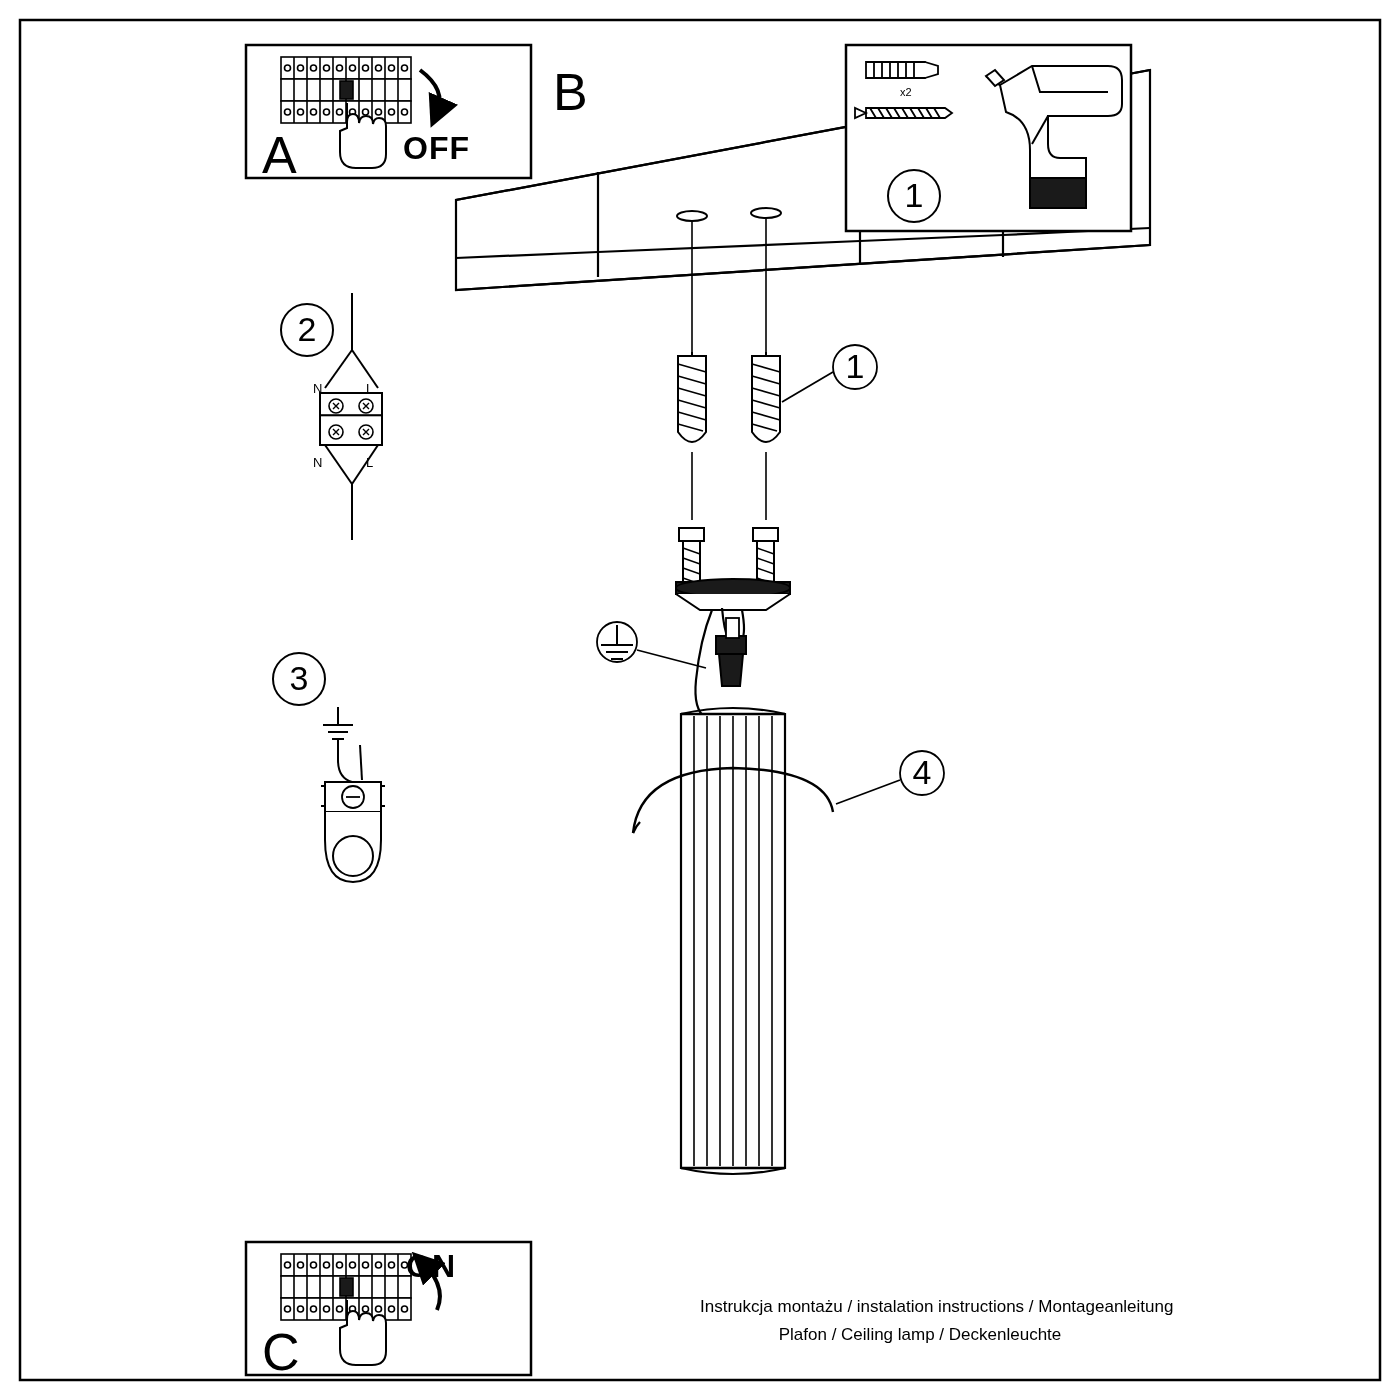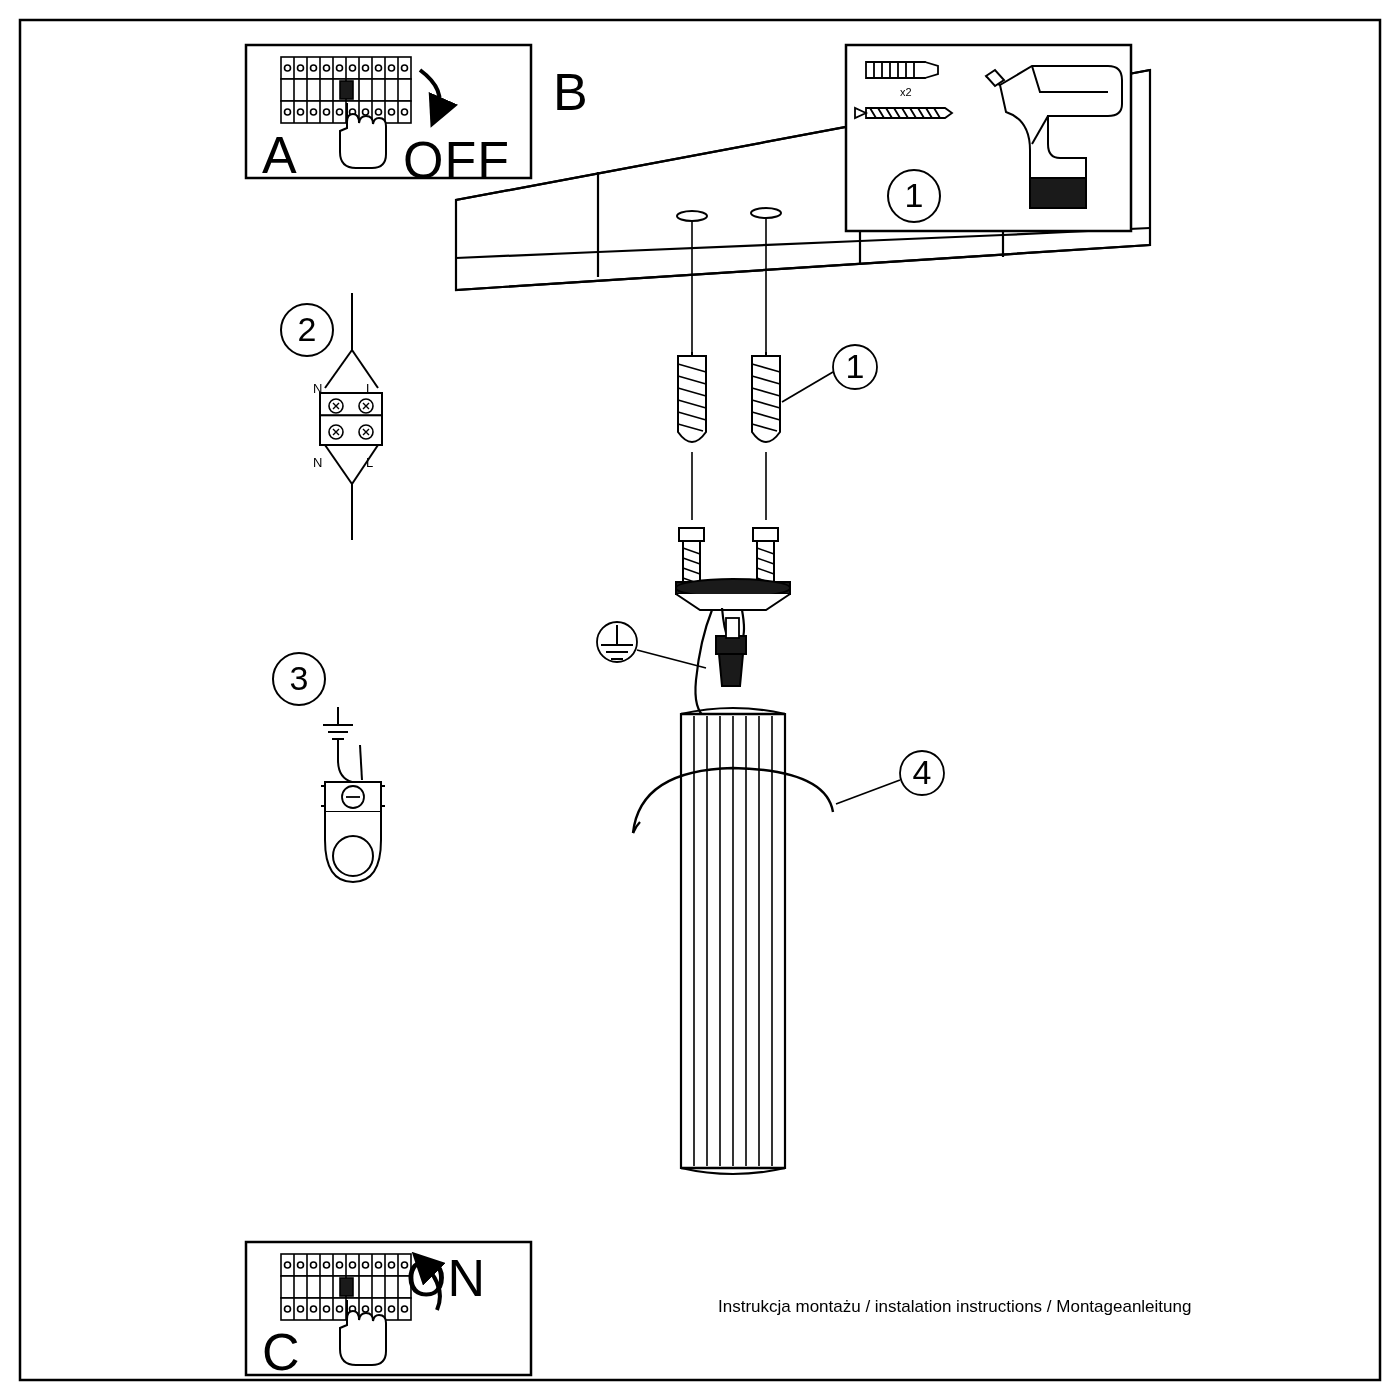--- a/index.html
+++ b/index.html
@@ -26,22 +26,22 @@
     position: absolute;
     color: #000;
     white-space: pre;
   }
   .big-letter {
     font-size: 52px;
     font-weight: 400;
     letter-spacing: 0.5px;
   }
   .off-on {
-    font-size: 52px;
-    font-weight: 400;
+    font-size: 32px;
+    font-weight: 700;
     letter-spacing: 1px;
   }
   .circnum {
     font-size: 34px;
     text-align: center;
   }
   .tiny {
     font-size: 11px;
   }
   .nl {
@@ -336,15 +336,16 @@
   <div class="lbl circnum" style="left:292px; top:310px; width:30px;">2</div>
   <div class="lbl nl" style="left:313px; top:381px;">N</div>
   <div class="lbl nl" style="left:366px; top:381px;">L</div>
   <div class="lbl nl" style="left:313px; top:455px;">N</div>
   <div class="lbl nl" style="left:366px; top:455px;">L</div>
 
   <div class="lbl circnum" style="left:284px; top:659px; width:30px;">3</div>
 
   <div class="lbl circnum" style="left:907px; top:753px; width:30px;">4</div>
 
-  <div class="lbl footer-line" style="left:700px; top:1297px; width:440px;margin-left:18px;">Instrukcja montażu / instalation instructions / Montageanleitung</div>
+  <div class="lbl footer-line" style="left:700px; top:1297px; width:440px;">Instrukcja montażu / instalation instructions / Montageanleitung</div>
+  <div class="lbl footer-line" style="left:700px; top:1325px; width:440px;">Plafon / Ceiling lamp / Deckenleuchte</div>
 
 </div>
 
 </body></html>

